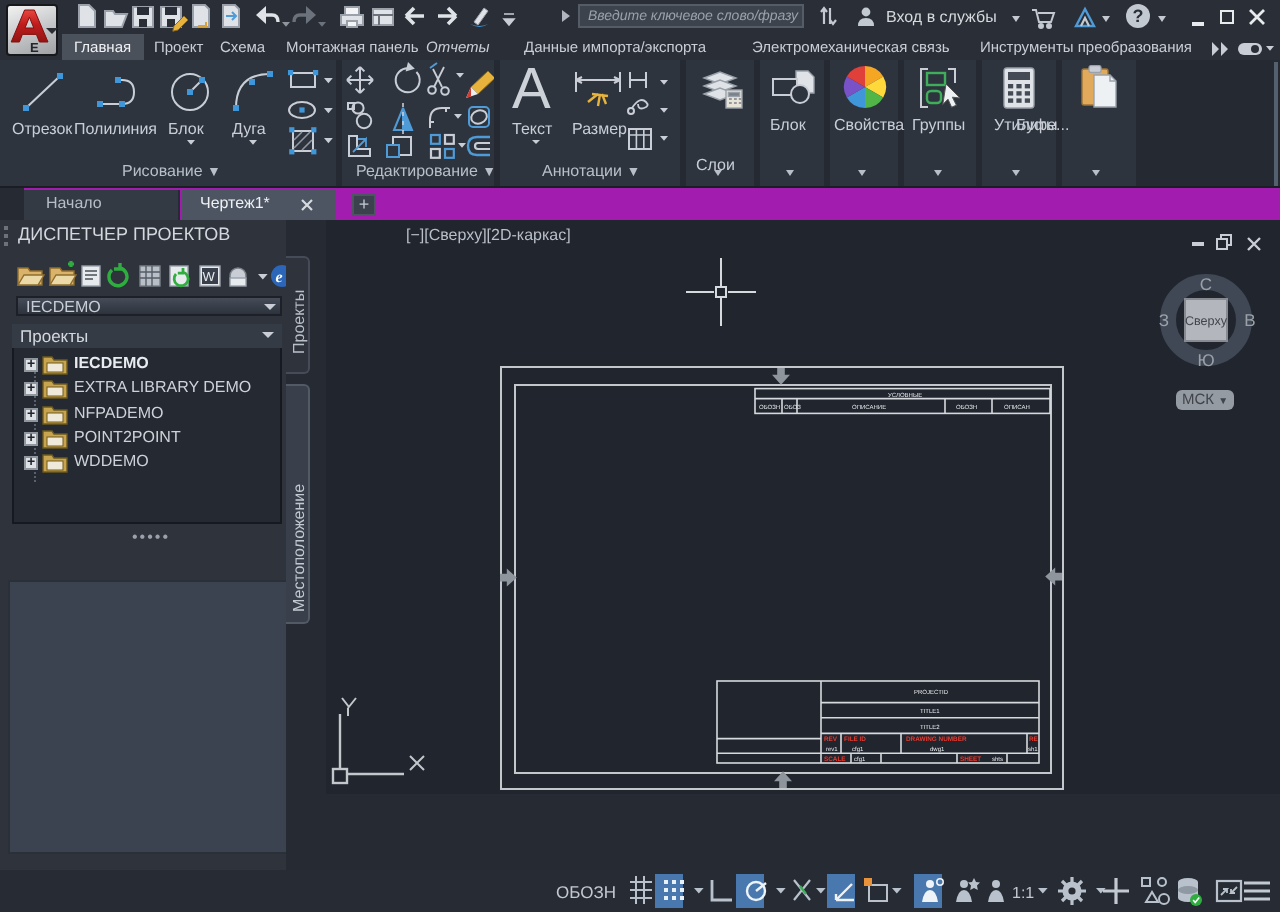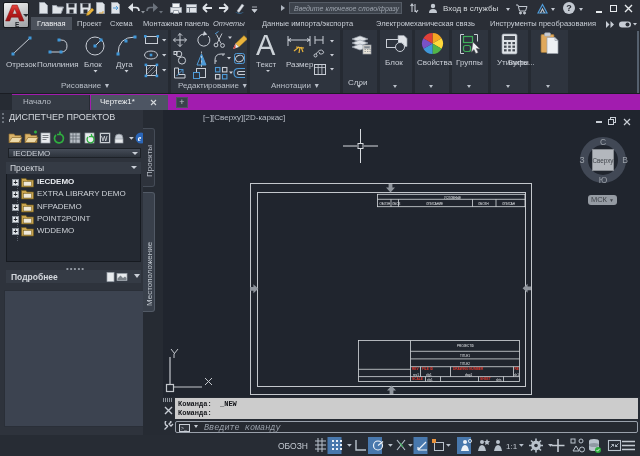--- a/index.html
+++ b/index.html
@@ -430,29 +430,20 @@
       <div class="abs" style="left:0;top:50px;width:7px;height:7px;background:#dfe3e8;border:1px solid #8f969e;color:#20242b;font-size:7px;line-height:5.5px;text-align:center;font-weight:bold;">+</div>
       <svg class="abs" style="left:9px;top:48px;" width="13" height="11" viewBox="0 0 13 11">
           <path d="M0.5 1.5 h4.5 l1 1.5 h6.5 v7 h-12 z" fill="#c9a44f" stroke="#6e5a1e" stroke-width="0.7"></path>
           <rect x="2.5" y="4.5" width="8" height="4.5" fill="#efe9da" stroke="#6e5a1e" stroke-width="0.5"></rect>
         </svg>
       <div class="abs" style="left:25px;top:48px;color:#ced2d8;font-size:8px;white-space:nowrap;">WDDEMO</div>
     </div>
 
     <div class="abs" style="left:66px;top:154px;color:#9aa1ab;font-size:8px;letter-spacing:1px;">•••••</div>
 
-    <div class="abs" style="left:6px;top:160px;width:135px;height:13px;background:#353b45;">
-      <div class="abs" style="left:5px;top:2px;color:#d4d8de;font-size:8.5px;font-weight:bold;">Подробнее</div>
-      <svg class="abs" style="left:100px;top:2px;" width="30" height="10" viewBox="0 0 30 10">
-        <rect x="1" y="0.5" width="7" height="9" fill="#e8ebee" stroke="#9aa1aa" stroke-width="0.7"></rect>
-        <rect x="11" y="1.5" width="10" height="7" fill="#e8ebee" stroke="#9aa1aa" stroke-width="0.7"></rect>
-        <path d="M11.5 6.5 l3 -3 l2.5 2.5 l2 -1.5 l1.5 1.5 v2 h-9 z" fill="#7a8188"></path>
-      </svg>
-      <div class="abs" style="left:128px;top:4px;width:0;height:0;border-left:3.2px solid transparent;border-right:3.2px solid transparent;border-top:4px solid #c9ced6;"></div>
-    </div>
 
     <div class="abs" style="left:4px;top:180px;width:141px;height:137px;background:#3c4350;border:1px solid #2a2f38;"></div>
   </div>
 
   <div class="abs" style="left:143px;top:110px;width:20px;height:325px;background:#262b33;">
     <div class="abs" style="left:0px;top:18px;width:12px;height:59px;background:#2e333c;border:1px solid #454c57;border-left:none;border-radius:0 3px 3px 0;"></div>
     <div class="abs" style="left:2px;top:67px;width:10px;color:#b9bfc8;font-size:8px;white-space:nowrap;transform:rotate(-90deg);transform-origin:0 0;">Проекты</div>
     <div class="abs" style="left:0px;top:82px;width:12px;height:120px;background:#39404b;border:1px solid #525a66;border-left:none;border-radius:0 3px 3px 0;"></div>
     <div class="abs" style="left:2px;top:196px;width:10px;color:#c3c9d1;font-size:8px;white-space:nowrap;transform:rotate(-90deg);transform-origin:0 0;">Местоположение</div>
   </div>
@@ -540,39 +531,20 @@
     <svg class="abs" style="left:0px;top:230px;" width="55" height="57" viewBox="0 0 55 57">
       <g stroke="#c3c7cc" fill="none" stroke-width="1.2">
         <path d="M7 17 V47 M7 47 H39"></path>
         <rect x="3.5" y="44.5" width="7" height="7" fill="#20252e"></rect>
         <path d="M8 9 l3.5 4.5 M15 9 l-4 5 m0 0 v4" stroke-width="1"></path>
         <path d="M42 38 l7 7 M49 38 l-7 7" stroke-width="1"></path>
       </g>
     </svg>
   </div>
 
-  <div class="abs" id="cmdline" style="left:160px;top:397px;width:480px;height:38px;background:#262b33;">
-
-    <div class="abs" style="left:3px;top:1px;width:10px;height:4px;background:repeating-linear-gradient(90deg,#8f959d 0,#8f959d 1px,transparent 1px,transparent 2px);"></div>
-    <svg class="abs" style="left:4px;top:9px;" width="9" height="9" viewBox="0 0 9 9">
-        <path d="M1 1 L8 8 M8 1 L1 8" stroke="#c9ced6" stroke-width="1.4"></path>
-      </svg>
-    <svg class="abs" style="left:3px;top:24px;" width="11" height="10" viewBox="0 0 11 10">
-      <path d="M1.5 8.5 L5 5 M5 5 a3 3 0 1 1 3 -4 l-2 2 l2 2 l2 -2" fill="none" stroke="#c9ced6" stroke-width="1.3"></path>
-    </svg>
-
-    <div class="abs" style="left:15px;top:1px;width:463px;height:21px;background:#cccccc;font-family:'Liberation Mono',monospace;font-size:7px;font-weight:bold;color:#14161a;line-height:9.5px;padding:1.5px 0 0 3px;">Команда:&nbsp;&nbsp;_NEW<br>Команда:</div>
-
-    <div class="abs" style="left:15px;top:24px;width:463px;height:12px;background:#262a31;border:1px solid #9aa1ab;border-radius:2px;">
-      <div class="abs" style="left:3px;top:1.5px;width:11px;height:8px;border:1px solid #c9ced6;background:#30353d;"></div>
-      <div class="abs" style="left:5px;top:2.5px;color:#c9ced6;font-size:5px;line-height:6px;">&gt;_</div>
-      <div class="abs" style="left:18px;top:3px;width:0;height:0;border-left:2.8px solid transparent;border-right:2.8px solid transparent;border-top:3.4px solid #c9ced6;"></div>
-      <div class="abs" style="left:28px;top:1px;color:#9aa1ab;font-size:8.5px;font-style:italic;font-family:'Liberation Mono',monospace;">Введите команду</div>
-    </div>
-  </div>
 
   <div class="abs" id="statusbar" style="left:0;top:435px;width:640px;height:21px;background:#272c34;">
     <div class="abs" style="left:278px;top:6px;color:#c3c9d1;font-size:8.5px;">ОБОЗН</div>
     <svg class="abs" style="left:310px;top:0;" width="330" height="21" viewBox="0 0 330 21">
 
       <g stroke="#b9c2cc" fill="none" stroke-width="1">
         <path d="M5 6 h11 M5 10 h11 M5 14 h11 M8 3 v14 M12 3 v14"></path>
       </g>
 
       <rect x="17.5" y="2" width="14" height="17" fill="#4878ad"></rect>

